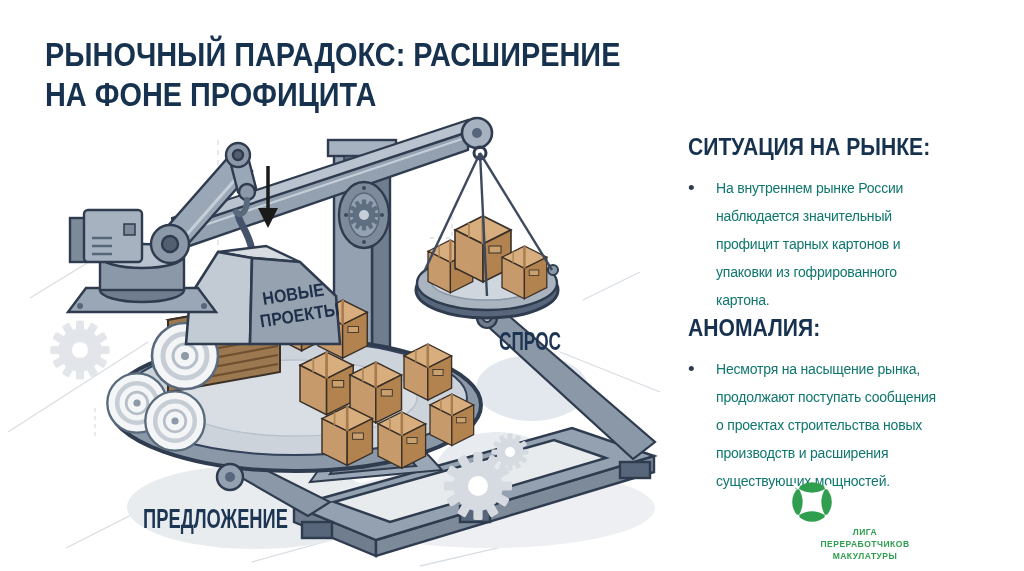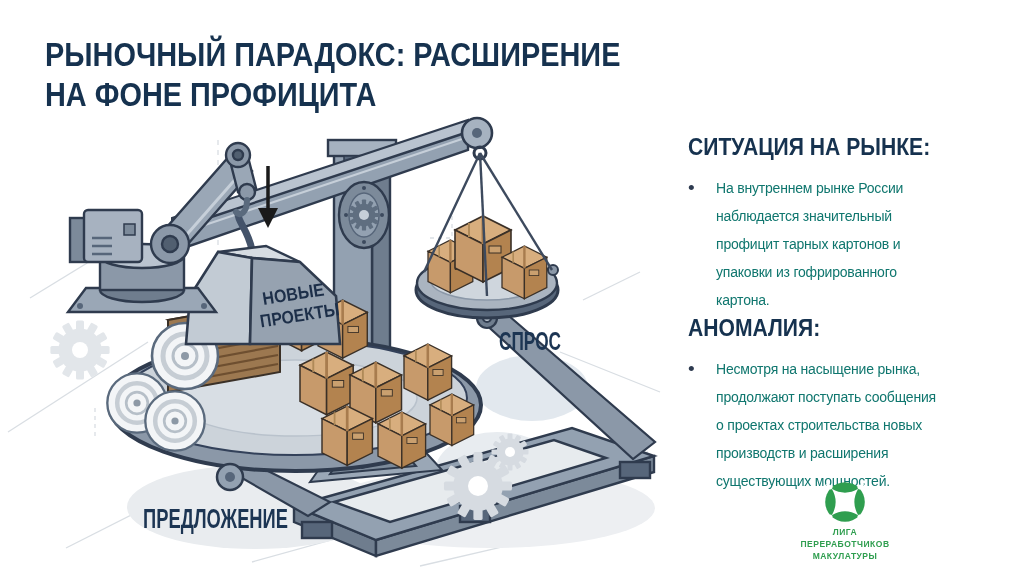--- a/index.html
+++ b/index.html
@@ -27,22 +27,22 @@
     width:28px;flex:0 0 28px;font-size:19px;color:#2d3a4f;line-height:28px;
   }
   .bullet-text{
     margin:0;font-size:14px;line-height:28px;color:#0f766e;
     white-space:pre-line;letter-spacing:-0.2px;
   }
   .section{margin:0;}
   .section + .section{}
   
   .logo{
-    position:absolute;right:28px;bottom:8px;width:150px;
-    display:flex;flex-direction:column;align-items:center;
+    position:absolute;right:8px;bottom:8px;width:150px;
+    display:flex;flex-direction:column;
   }
   .logo-text{
     margin-top:3px;font-size:8.5px;font-weight:bold;color:#2f9e4f;
     letter-spacing:.5px;line-height:1.4;text-align:center;white-space:pre-line;
   }
   
   svg text{font-family:"Liberation Sans","DejaVu Sans",sans-serif;}
   .scale-label{font-weight:bold;fill:#1c3553;}
   .weight-text{font-weight:bold;fill:#1d2f49;}
 </style>

